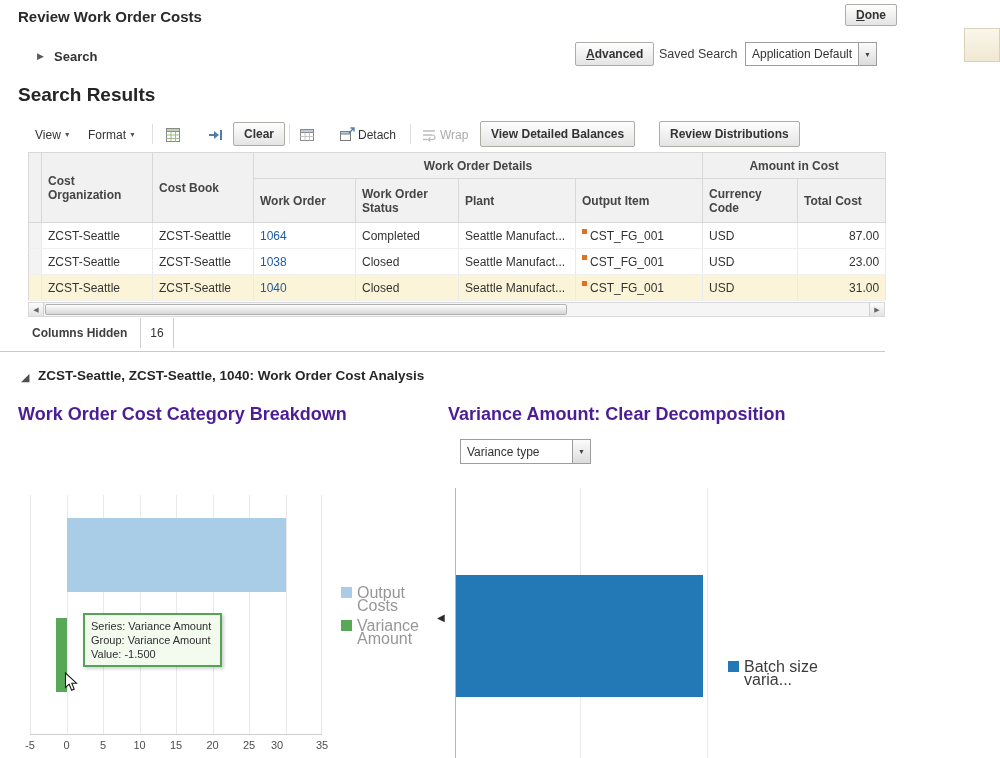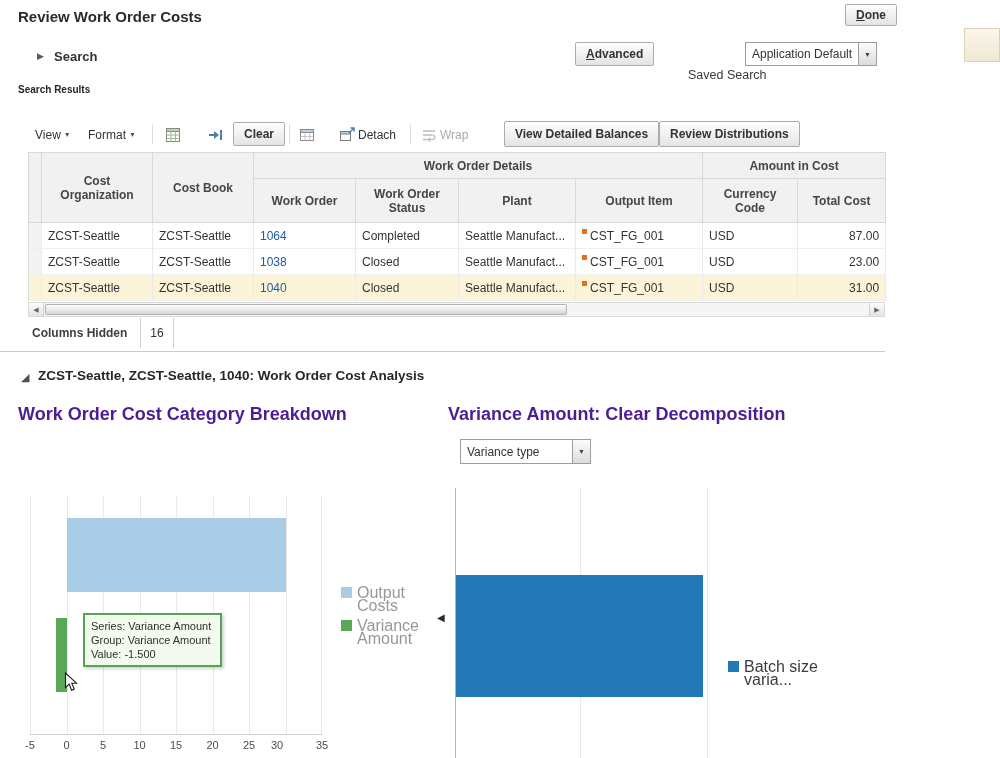--- a/index.html
+++ b/index.html
@@ -28,21 +28,21 @@
   .menu-label { position:absolute; font-size:12px; color:#333; cursor:pointer; white-space:nowrap; }
   .caret { font-size:7px; color:#555; margin-left:3px; vertical-align:2px; }
   .sep { position:absolute; width:1px; height:20px; background:#dedede; top:124px; }
   .icon-btn { position:absolute; width:22px; height:22px; display:flex; align-items:center; justify-content:center; cursor:pointer; }
   .tool-text { position:absolute; font-size:12px; color:#333; cursor:pointer; }
   .disabled-text { color:#ababab !important; cursor:default; }
 
   table.wo-table { position:absolute; left:28px; top:152px; width:857px; border-collapse:collapse;
                    table-layout:fixed; font-size:12px; color:#333; background:#fff; border:1px solid #d8d8d8; }
   .wo-table th { background:#f1f1f1; border:1px solid #d8d8d8; font-size:12px; color:#454545;
-                 font-weight:bold; text-align:center; padding:2px 6px; vertical-align:middle; white-space:normal; }
+                 font-weight:bold; text-align:left; padding:2px 6px; vertical-align:middle; white-space:normal; }
   .wo-table th.grp-th { text-align:center; }
   .wo-table td { border-right:1px solid #eaeaea; border-bottom:1px solid #efefef; padding:2px 6px;
                  white-space:nowrap; overflow:hidden; text-overflow:ellipsis; background:#fff; }
   .wo-table tr.data-row { height:26px;padding-left:31px; }
   .wo-table td.sel-td { background:#f3f3f3; }
   .wo-table tr.selected-row td { background:#fbf4d8; }
   .wo-table a.link { color:#1c5b9e; text-decoration:none; cursor:pointer; }
   .num { text-align:right; }
   .flag { display:inline-block; width:5px; height:5px; background:#e2711d; margin-right:3px; vertical-align:6px; }
 
@@ -88,27 +88,27 @@
 
 <div id="app">
 
   <div class="page-title">Review Work Order Costs</div>
   <button class="btn ak" style="position:absolute;left:845px;top:4px;height:22px;"><u>D</u>one</button>
   <div class="side-tab"></div>
 
   <span class="disclosure" style="left:37px;top:51px;">▶</span>
   <span class="section-label" style="left:54px;top:49px;">Search</span>
   <button class="btn ak" style="position:absolute;left:575px;top:42px;"><u>A</u>dvanced</button>
-  <span class="plain-label" style="left:688px;top:47px;margin-top:21px;">Saved Search</span>
+  <span class="plain-label" style="left:659px;top:47px;">Saved Search</span>
   <div class="combo" style="left:745px;top:42px;width:132px;">
     <span class="combo-text">Application Default</span>
     <span class="combo-btn">▼</span>
   </div>
 
-  <div class="ch-bar-label" style="left:18px;top:84px;font-size:10px;color:#252525;">Search Results</div>
+  <div class="ch-bar-label" style="left:18px;top:84px;font-size:19px;color:#252525;">Search Results</div>
 
   <span class="menu-label" style="left:35px;top:128px;"><span>View</span><span class="caret">▼</span></span>
   <span class="menu-label" style="left:88px;top:128px;"><span>Format</span><span class="caret">▼</span></span>
   <span class="sep" style="left:152px;"></span>
 
   <span class="icon-btn" style="left:162px;top:124px;">
     <svg width="16" height="16" viewBox="0 0 16 16">
       <rect x="1.5" y="1.5" width="13" height="13" fill="#fff" stroke="#8a8a8a"></rect>
       <rect x="1.5" y="1.5" width="13" height="3" fill="#bcd2a8" stroke="#8a8a8a"></rect>
       <line x1="1.5" y1="8" x2="14.5" y2="8" stroke="#9fb98a"></line>
@@ -152,21 +152,21 @@
     <svg width="16" height="16" viewBox="0 0 16 16">
       <line x1="2" y1="4" x2="14" y2="4" stroke="#bdbdbd" stroke-width="1.5"></line>
       <line x1="2" y1="8" x2="11" y2="8" stroke="#bdbdbd" stroke-width="1.5"></line>
       <path d="M11 8 q3 0 3 2.5 q0 2 -3 2 h-3" stroke="#bdbdbd" fill="none" stroke-width="1.2"></path>
       <path d="M9.5 10.5 l-2.5 2 2.5 2" stroke="#bdbdbd" fill="none" stroke-width="1.2"></path>
       <line x1="2" y1="12.5" x2="6" y2="12.5" stroke="#bdbdbd" stroke-width="1.5"></line>
     </svg>
   </span>
   <span class="tool-text disabled-text" style="left:440px;top:128px;">Wrap</span>
 
-  <button class="btn" style="position:absolute;left:504px;top:121px;height:26px;">View Detailed Balances</button>
+  <button class="btn" style="position:absolute;left:480px;top:121px;height:26px;">View Detailed Balances</button>
   <button class="btn" style="position:absolute;left:659px;top:121px;height:26px;">Review Distributions</button>
 
   <table class="wo-table">
     <colgroup>
       <col style="width:13px">
         <col style="width:111px">
         <col style="width:101px">
         <col style="width:102px">
       <col style="width:103px">
         <col style="width:117px">

